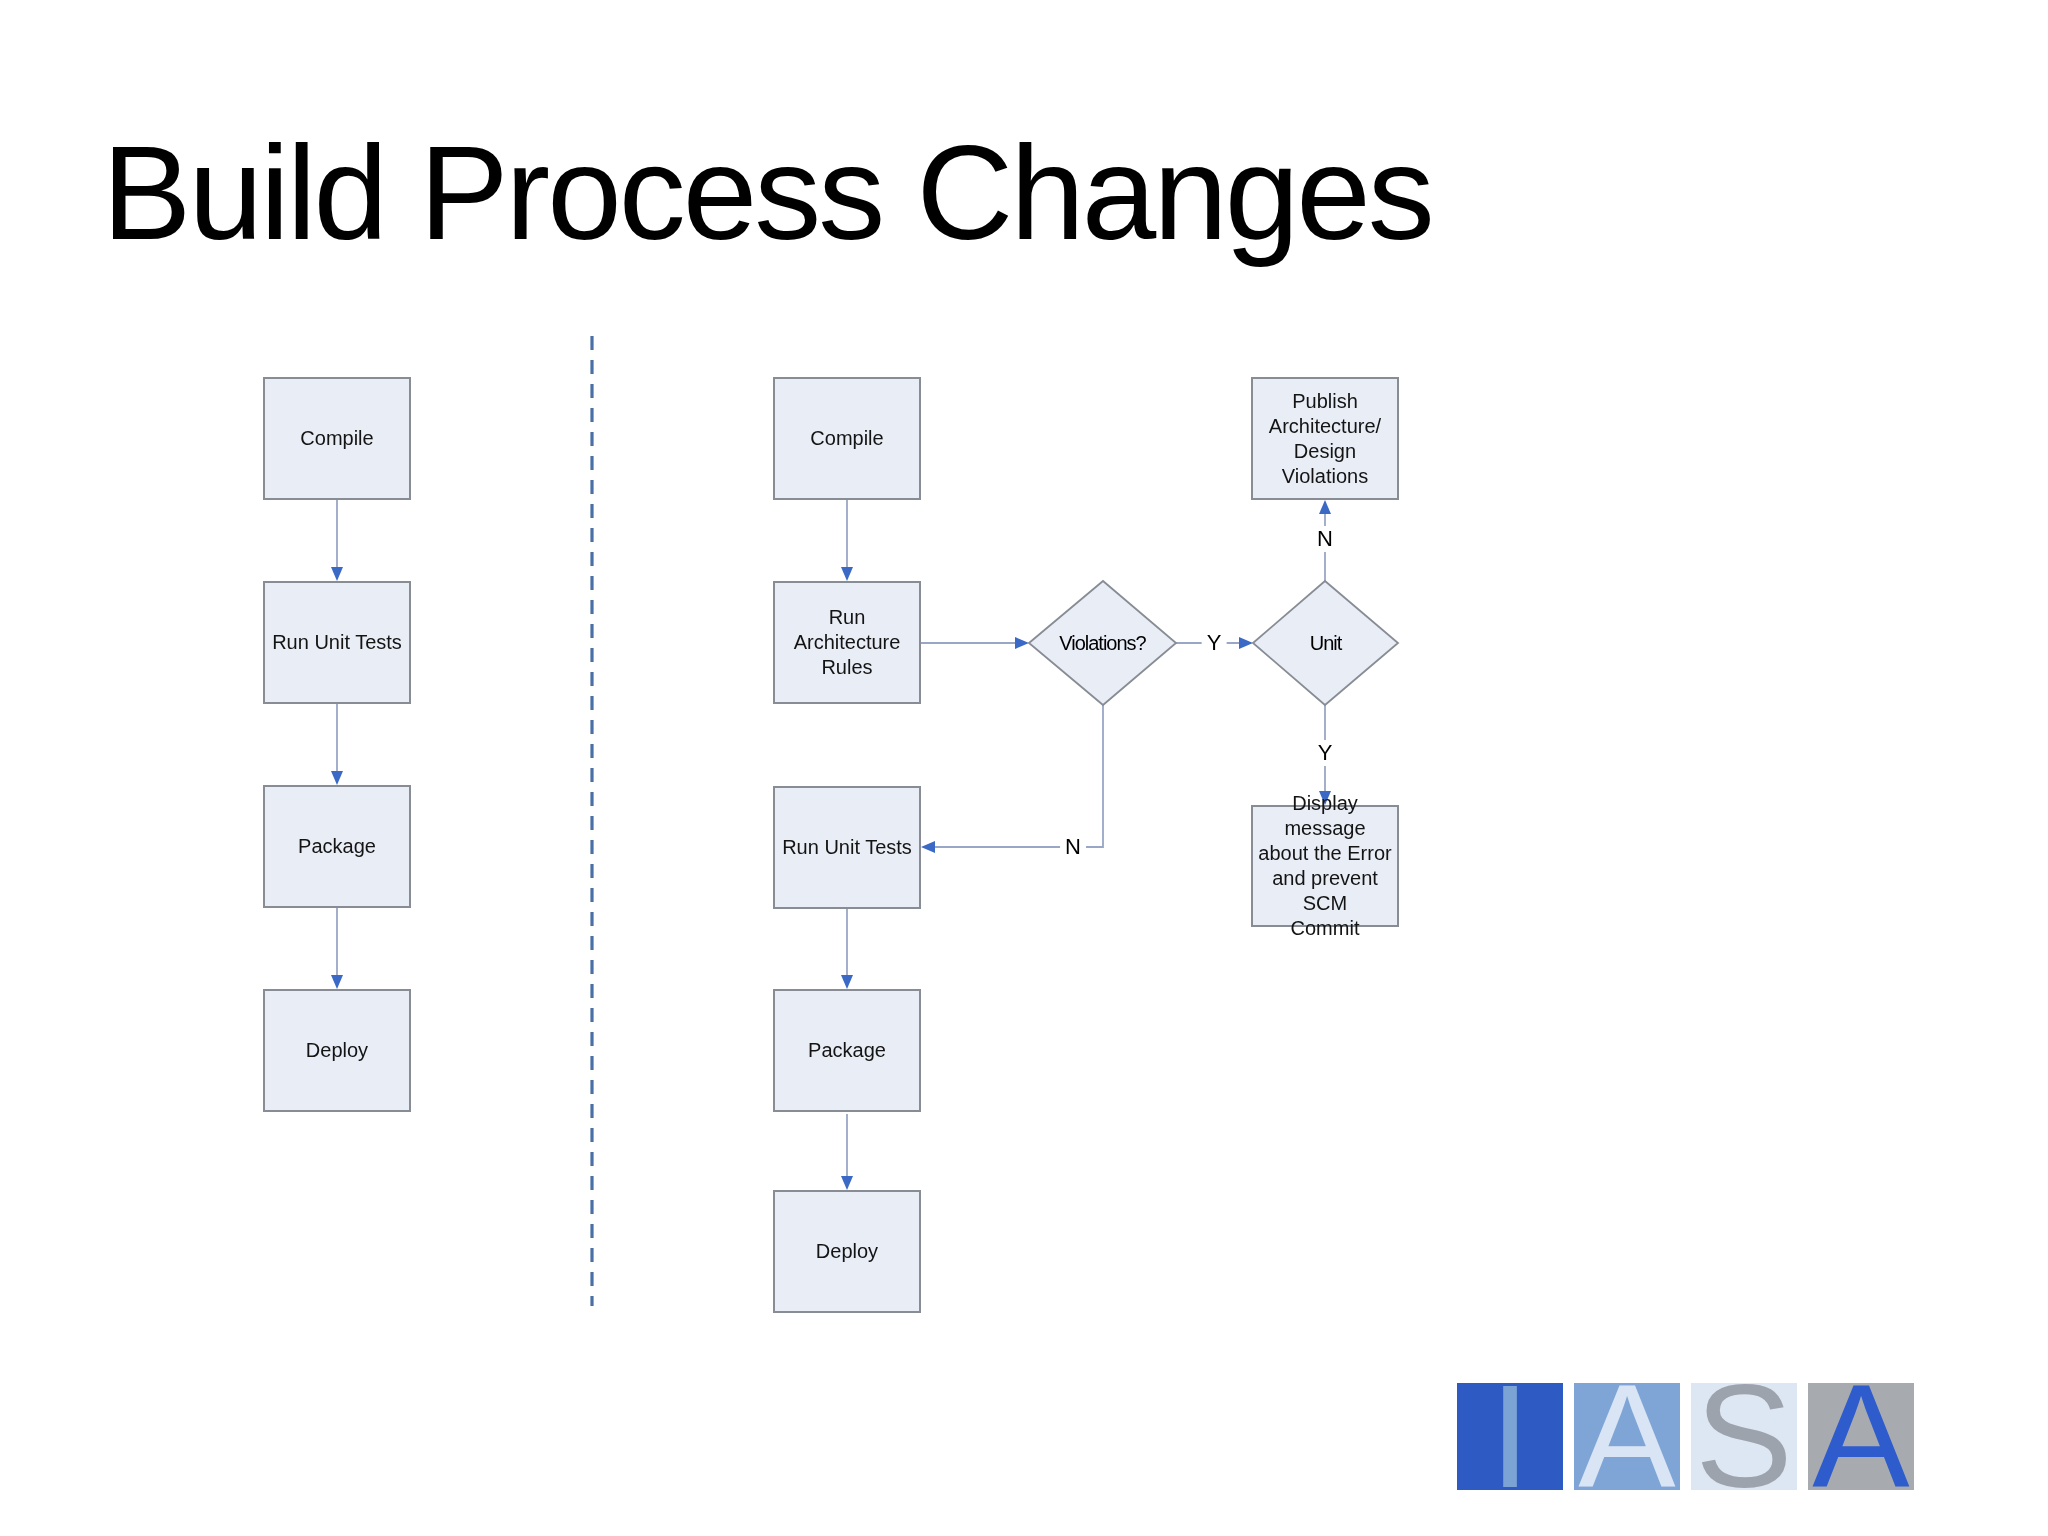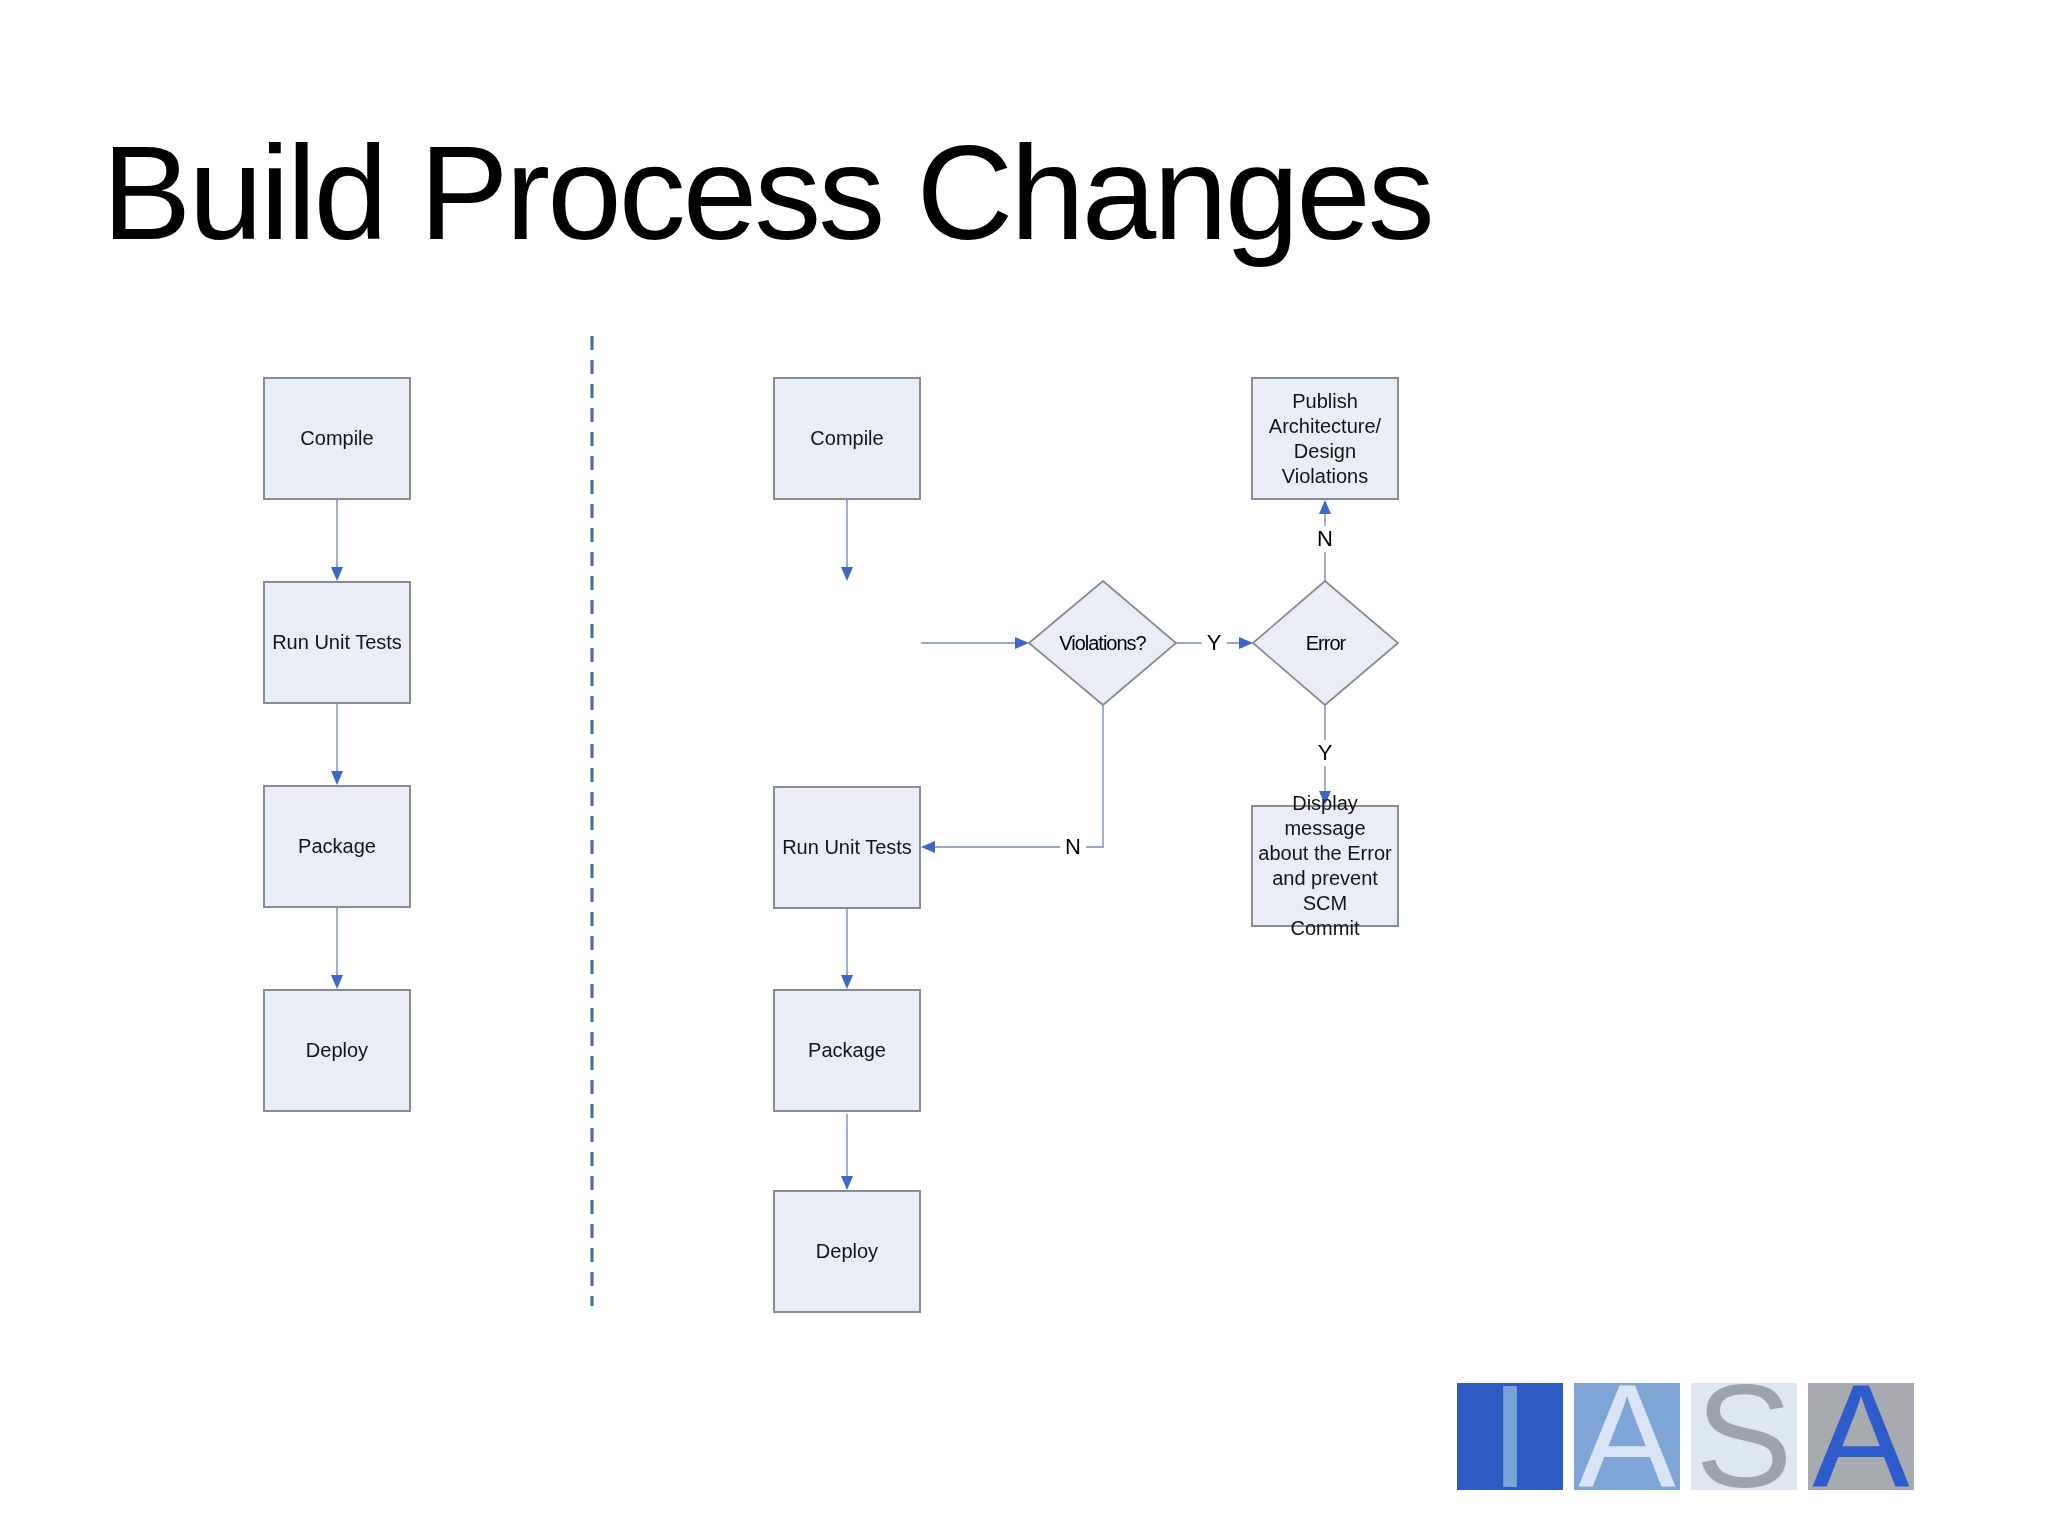--- a/index.html
+++ b/index.html
@@ -158,20 +158,24 @@
   <div class="flow-box col-left row3l">
     <span>Package</span>
   </div>
   <div class="flow-box col-left row4">
     <span>Deploy</span>
   </div>
 
   <div class="flow-box col-right row1">
     <span>Compile</span>
   </div>
+  <div class="flow-box col-right row2">
+    <span>Run Architecture
+Rules</span>
+  </div>
   <div class="flow-box col-right row3r">
     <span>Run Unit Tests</span>
   </div>
   <div class="flow-box col-right row4">
     <span>Package</span>
   </div>
   <div class="flow-box col-right row5">
     <span>Deploy</span>
   </div>
 
@@ -181,21 +185,21 @@
 Design Violations</span>
   </div>
   <div class="flow-box col-far outcome-display">
     <span>Display message
 about the Error
 and prevent SCM
 Commit</span>
   </div>
 
   <div class="diamond-label dl-violations">Violations?</div>
-  <div class="diamond-label dl-error">Error</div>
+  <div class="diamond-label dl-error">Unit</div>
 
   <span class="branch-label bl-violations-yes">Y</span>
   <span class="branch-label bl-violations-no">N</span>
   <span class="branch-label bl-error-no">N</span>
   <span class="branch-label bl-error-yes">Y</span>
 
   <div class="logo">
     <div class="logo-tile tile-1">
       <span>I</span>
     </div>

